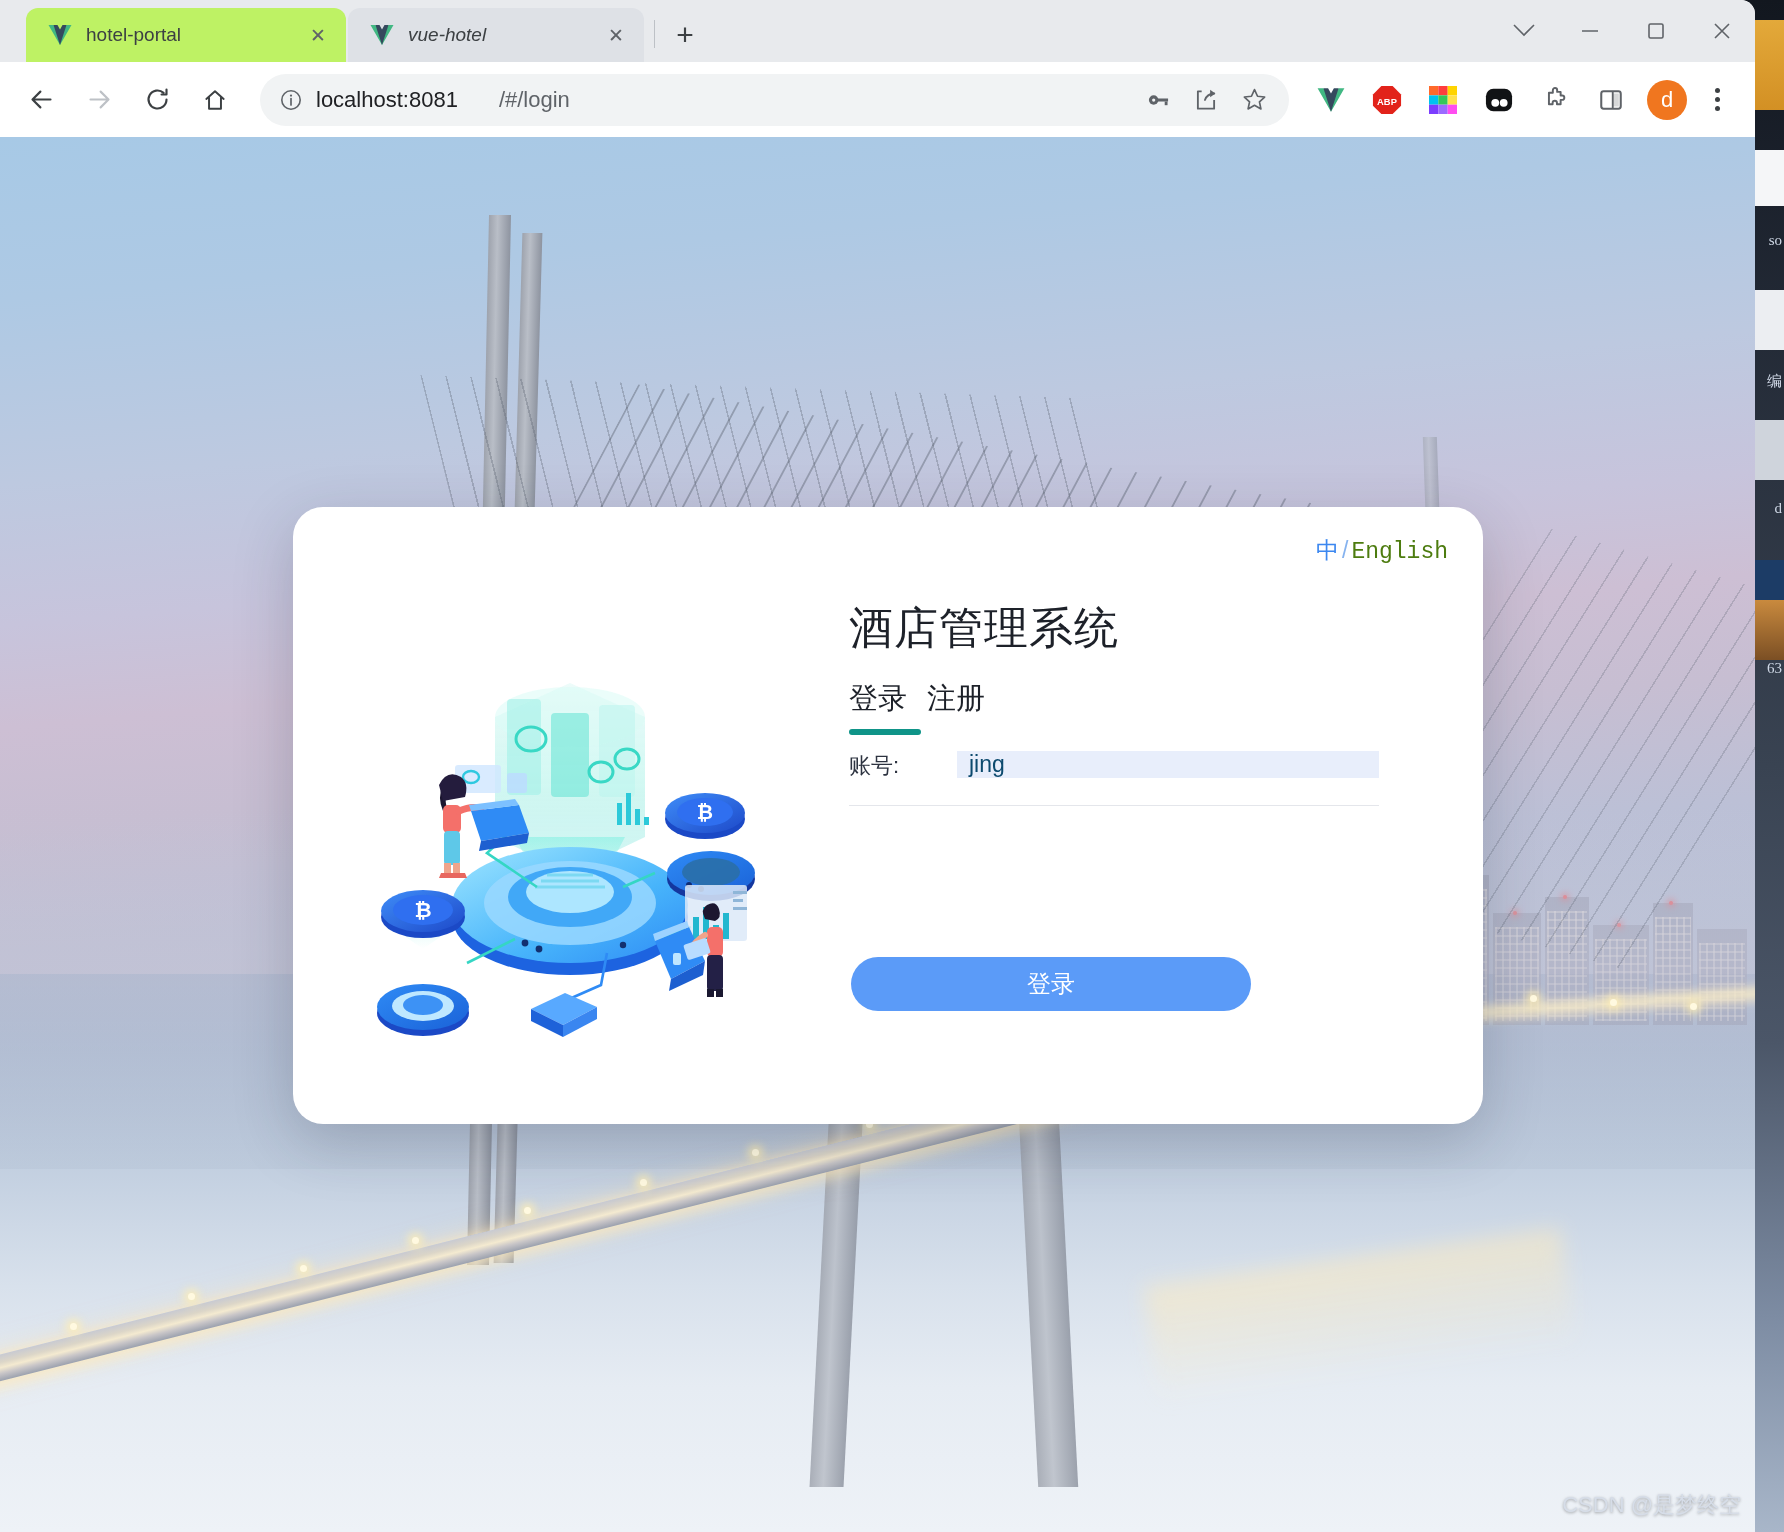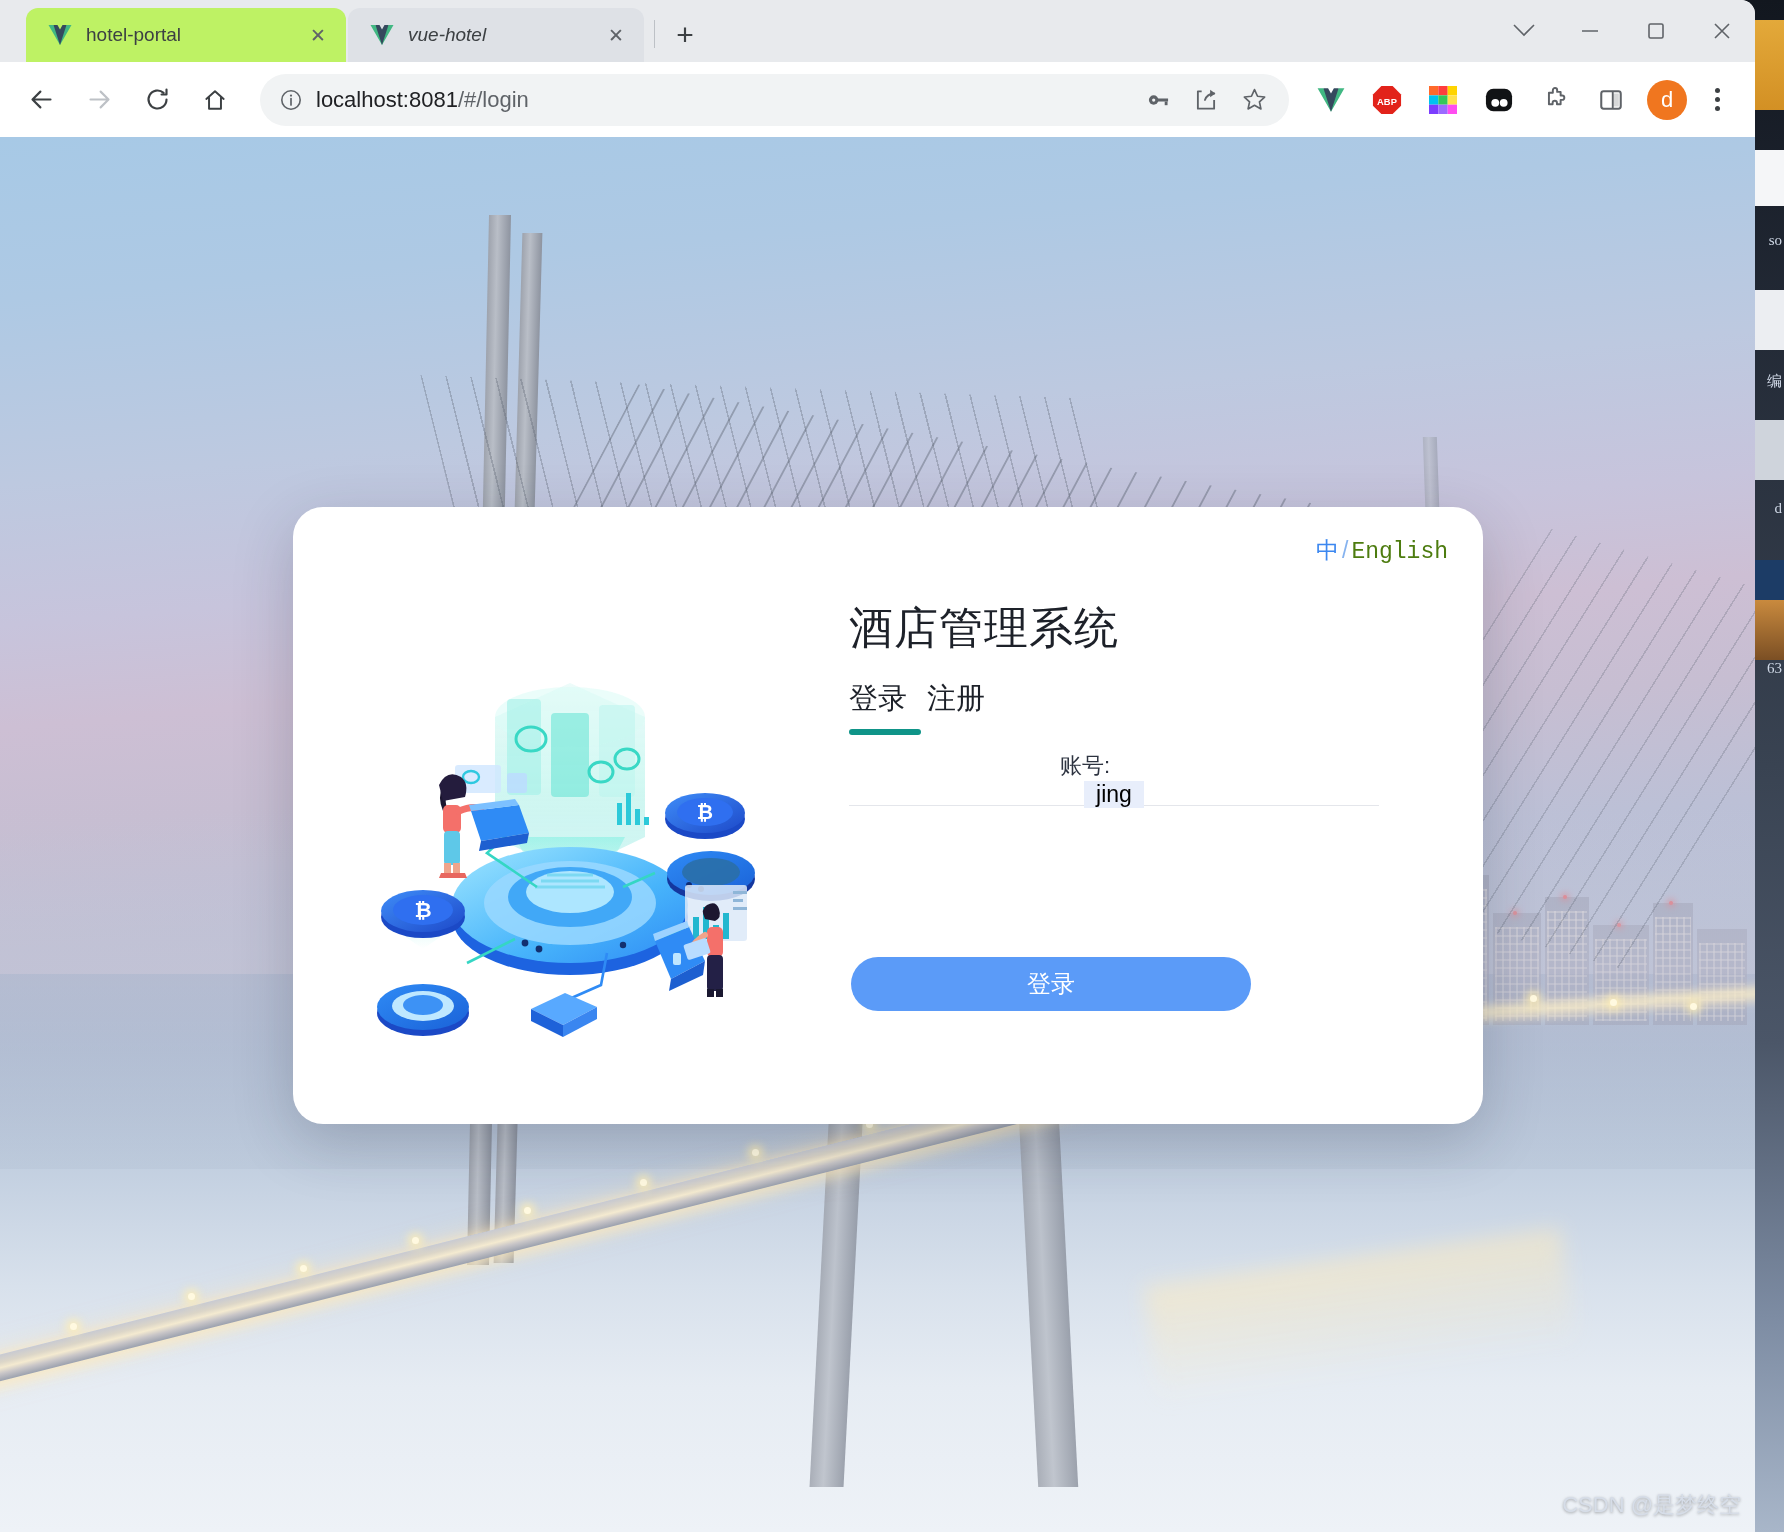--- a/index.html
+++ b/index.html
@@ -99,21 +99,21 @@
     background: #f1f3f4; border-radius: 26px;
     display: flex; align-items: center; padding: 0 14px;
   }
   #site-info {
     width: 34px; height: 34px; flex: 0 0 auto; margin-right: 8px;
     display: flex; align-items: center; justify-content: center; color: #5f6368;
   }
   #url-text {
     flex: 1 1 auto; font-size: 22px; color: #202124; white-space: nowrap; overflow: hidden;
   }
-  #url-text .dim { color: #5f6368; }
+  #url-text .dim { color: #5f6368; margin-left: 41px; }
   .omni-act {
     width: 42px; height: 42px; flex: 0 0 auto; margin-left: 6px;
     display: flex; align-items: center; justify-content: center; color: #5f6368;
   }
   .ext-btn {
     width: 46px; height: 46px; margin: 0 5px; flex: 0 0 auto;
     display: flex; align-items: center; justify-content: center;
   }
   #avatar {
     width: 40px; height: 40px; border-radius: 50%; background: #f0761f;
@@ -221,32 +221,31 @@
 
   #tabs { display: flex; gap: 20px; margin-top: 24px; }
   .ftab { position: relative; font-size: 29px; color: #1d2129; padding-bottom: 16px; }
   .ftab.active::after {
     content: ""; position: absolute; left: 0; bottom: 0; width: 72px; height: 6px;
     background: #0f9488; border-radius: 3px;
   }
 
   #fields { margin-top: 16px; width: 530px; }
   .field-row {
-    display: flex; align-items: center; height: 55px;
+    display: flex; align-items: flex-start; height: 55px;
     border-bottom: 1px solid #e4e6eb;
-    flex-direction: column;
   }
   .field-row:last-child { border-bottom: 1px solid #e4e6eb; }
   .field-label {
     width: 108px; flex: 0 0 auto; display: flex; align-items: center;
     font-size: 22px; color: #2d3340;
   }
   .field-input {
     flex: 1 1 auto; background: #e8eefb; display: flex; align-items: center;
-    padding: 0 12px; font-size: 23px; color: #000000;
+    padding: 0 12px; font-size: 23px; color: #0c4a6e;
   }
   .field-input.pw { font-size: 17px; letter-spacing: 4px; color: #0b0e14; }
 
   #submit-btn {
     position: absolute; left: 558px; top: 450px; width: 400px; height: 54px;
     background: #5b9bf8; border-radius: 27px; border: 0;
     color: #ffffff; font-size: 24px;
     display: flex; align-items: center; justify-content: center;
     font-family: "Liberation Sans", sans-serif;
   }

